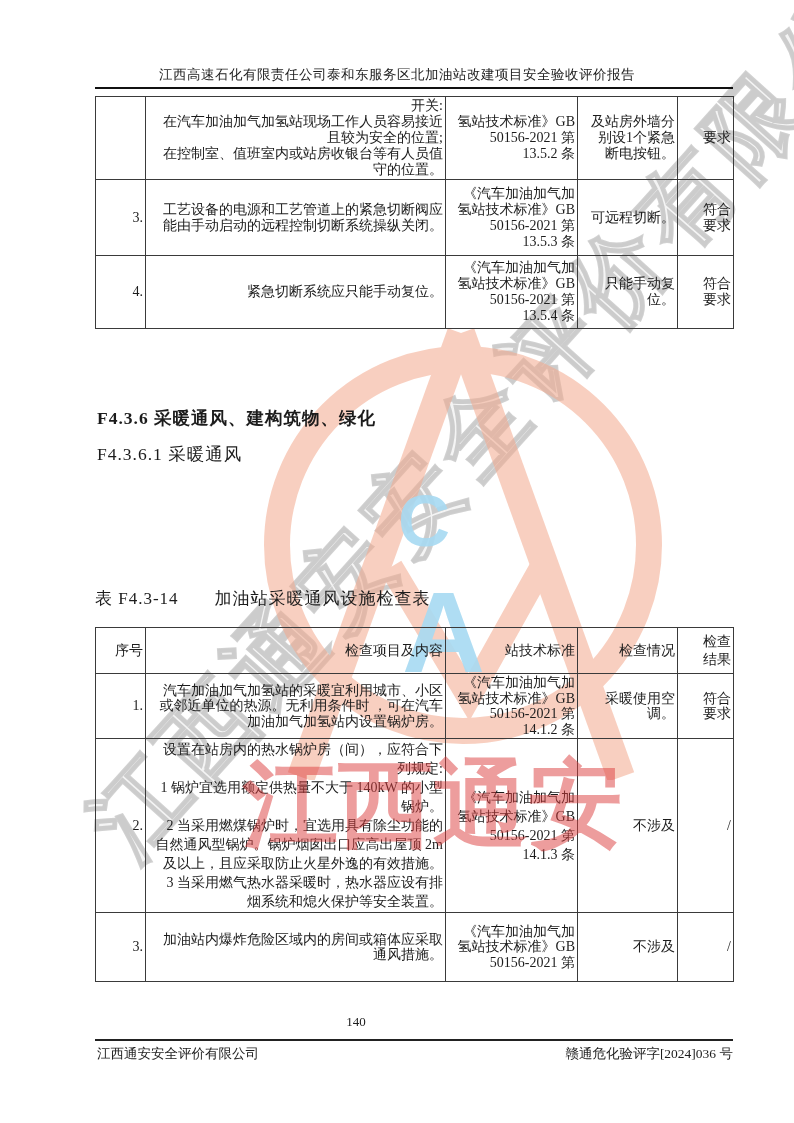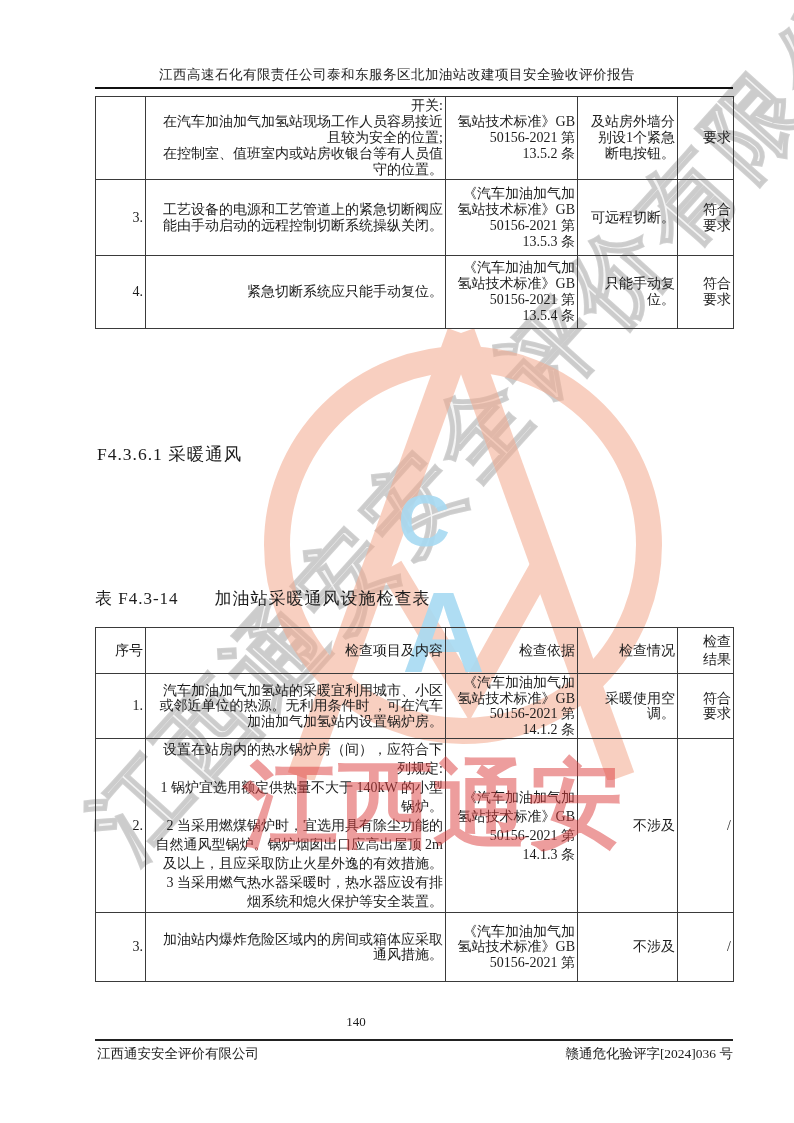--- a/index.html
+++ b/index.html
@@ -129,36 +129,37 @@
 50156-2021 第
 13.5.4 条</td>
         <td>只能手动复
 位。</td>
         <td>符合
 要求</td>
       </tr>
     </tbody>
   </table>
 
+  <div class="hsec h1">F4.3.6 采暖通风、建构筑物、绿化</div>
   <div class="hsec h2">F4.3.6.1 采暖通风</div>
   <div class="caption">表 F4.3-14　　加油站采暖通风设施检查表</div>
 
   <table class="doc-table t2">
     <colgroup>
       <col style="width:50px">
         <col style="width:300px">
         <col style="width:132px">
         <col style="width:100px">
         <col style="width:56px">
     </colgroup>
     <tbody>
       <tr class="head">
         <th>序号</th>
         <th>检查项目及内容</th>
-        <th>检查依据</th>
+        <th>站技术标准</th>
         <th>检查情况</th>
         <th>检查
 结果</th>
       </tr>
       <tr style="height:64px">
         <td>1.</td>
         <td>汽车加油加气加氢站的采暖宜利用城市、小区
 或邻近单位的热源。无利用条件时 ，可在汽车
 加油加气加氢站内设置锅炉房。</td>
         <td>《汽车加油加气加

